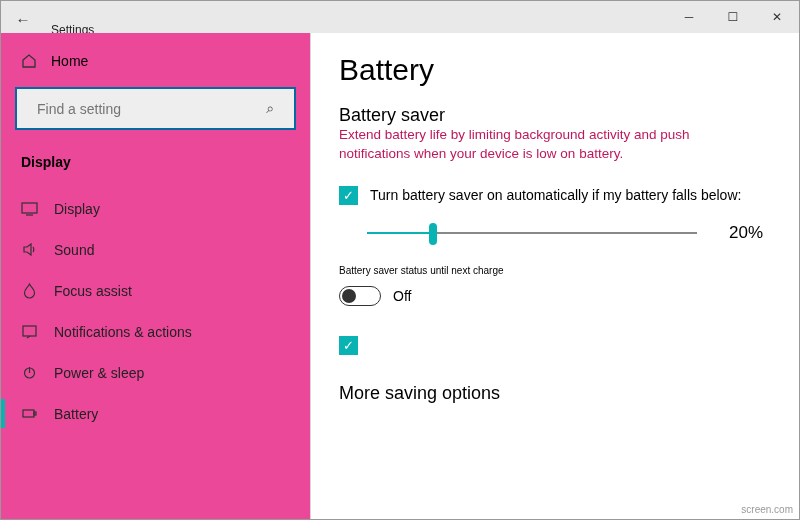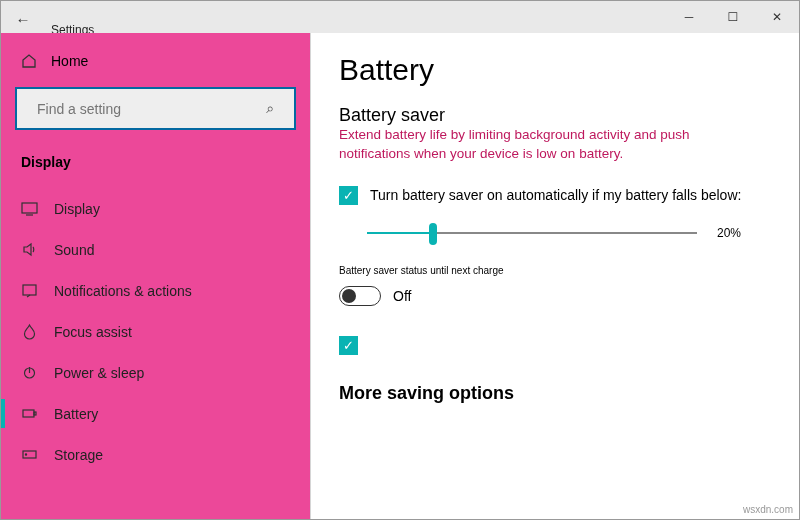--- a/index.html
+++ b/index.html
@@ -24,27 +24,27 @@
   h1 { font-size: 30px; font-weight: 400; margin-bottom: 18px; }
   h2 { font-size: 18px; font-weight: 400; margin-bottom: 0; }
   .desc { font-size: 13.5px; color: #be185d; line-height: 1.4; max-width: 420px; margin-bottom: 22px; }
   .row { display: flex; align-items: center; gap: 12px; font-size: 14px; margin-bottom: 18px; }
   .chk { width: 19px; height: 19px; background: #09b3b3; border:1px solid #09b3b3; display:flex; align-items:center; justify-content:center; color:#fff; font-size:13px; cursor:pointer; }
   .sliderwrap { display:flex; align-items:center; gap: 20px; margin: 0 0 22px 28px; }
   .slider { position: relative; width: 330px; height: 20px; cursor:pointer; }
   .track { position:absolute; top:9px; left:0; right:0; height:2px; background:#888; }
   .trackfill { position:absolute; top:9px; left:0; width:20%; height:2px; background:#09b3b3; }
   .thumb { position:absolute; top:0; left:20%; transform:translateX(-50%); width:8px; height:22px; background:#09b3b3; border-radius:4px; }
-  .pct { font-size: 12px; }
+  .pct { font-size: 17px; margin-left: 12px; }
   .subh { font-size: 10px; margin-bottom: 10px; }
   .togglewrap { display:flex; align-items:center; gap:12px; margin-bottom: 30px; }
   .toggle { width:42px; height:20px; border:1px solid #333; border-radius:10px; position:relative; cursor:pointer; }
   .knob { position:absolute; left:2px; top:2px; width:14px; height:14px; border-radius:50%; background:#333; }
   .tlabel { font-size:14px; }
-  .more { font-size:18px; font-weight:700; margin-top:28px; }
+  .more { font-size:18px; font-weight:400; margin-top:28px; }
   .watermark { position:absolute; right:6px; bottom:4px; font-size:10px; color:#999; }
 </style>
 </head>
 <body>
 
 <div class="titlebar">
   <div class="back">←</div>
   <div class="title">Settings</div>
 </div>
 <div class="winbtns">
@@ -76,51 +76,44 @@
     </div>
     <div class="navitem">
       <svg viewBox="0 0 17 17" fill="none" stroke="#333" stroke-width="1.2">
           <path d="M3 6v5h3l4 3V3L6 6H3z"></path>
           <path d="M12 6c1 1 1 4 0 5"></path>
         </svg>
       <span>Sound</span>
     </div>
     <div class="navitem">
       <svg viewBox="0 0 17 17" fill="none" stroke="#333" stroke-width="1.2">
+          <path d="M8.5 2c-2 4-5 5-5 9a5 5 0 0010 0c0-4-3-5-5-9z"></path>
+        </svg>
+      <span>Focus assist</span>
+    </div>
+    <div class="navitem">
+      <svg viewBox="0 0 17 17" fill="none" stroke="#333" stroke-width="1.2">
           <rect x="2" y="3" width="13" height="10"></rect>
           <path d="M6 15l3-2"></path>
         </svg>
       <span>Notifications &amp; actions</span>
-    </div>
-    <div class="navitem">
-      <svg viewBox="0 0 17 17" fill="none" stroke="#333" stroke-width="1.2">
-          <path d="M8.5 2c-2 4-5 5-5 9a5 5 0 0010 0c0-4-3-5-5-9z"></path>
-        </svg>
-      <span>Focus assist</span>
     </div>
     <div class="navitem">
       <svg viewBox="0 0 17 17" fill="none" stroke="#333" stroke-width="1.2">
           <circle cx="8.5" cy="9" r="5"></circle>
           <path d="M8.5 3v6"></path>
         </svg>
       <span>Power &amp; sleep</span>
     </div>
     <div class="navitem active">
       <svg viewBox="0 0 17 17" fill="none" stroke="#333" stroke-width="1.2">
           <rect x="2" y="5" width="11" height="7"></rect>
           <rect x="13" y="7" width="2" height="3"></rect>
         </svg>
       <span>Battery</span>
-    </div>
-    <div class="navitem">
-      <svg viewBox="0 0 17 17" fill="none" stroke="#333" stroke-width="1.2">
-          <rect x="2" y="5" width="13" height="7"></rect>
-          <circle cx="5" cy="8.5" r="0.6" fill="#333"></circle>
-        </svg>
-      <span>Storage</span>
     </div>
   </div>
 
   <div class="content">
     <h1>Battery</h1>
     <h2>Battery saver</h2>
     <p class="desc">Extend battery life by limiting background activity and push notifications when your device is low on battery.</p>
 
     <div class="row">
       <div class="chk">✓</div>
@@ -145,13 +138,13 @@
     </div>
 
     <div class="row">
       <div class="chk">✓</div>
     </div>
 
     <div class="more">More saving options</div>
   </div>
 </div>
 
-<div class="watermark">wsxdn.com</div>
+<div class="watermark">screen.com</div>
 
 </body></html>

